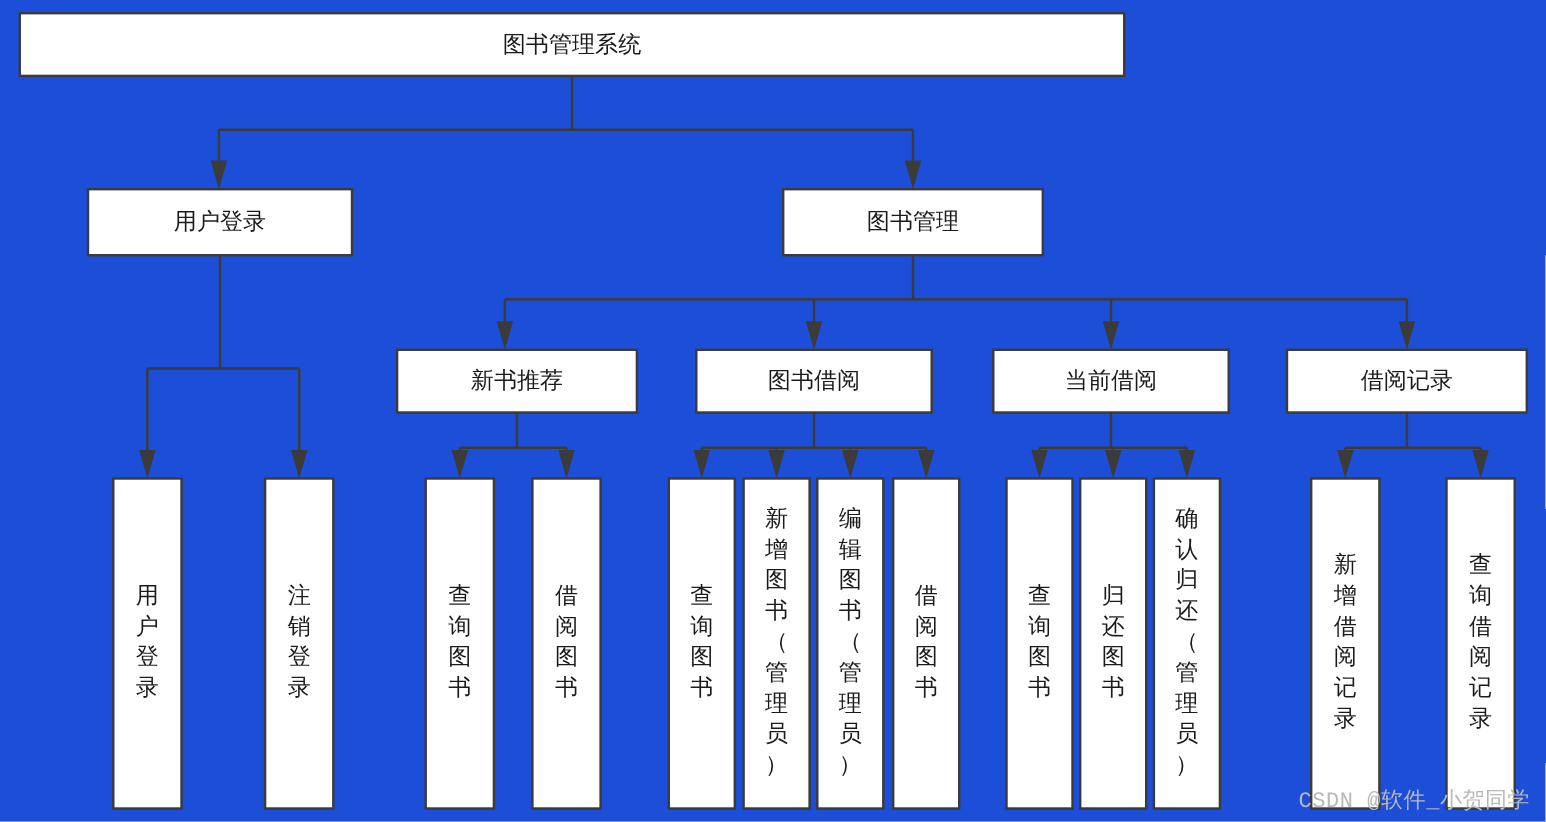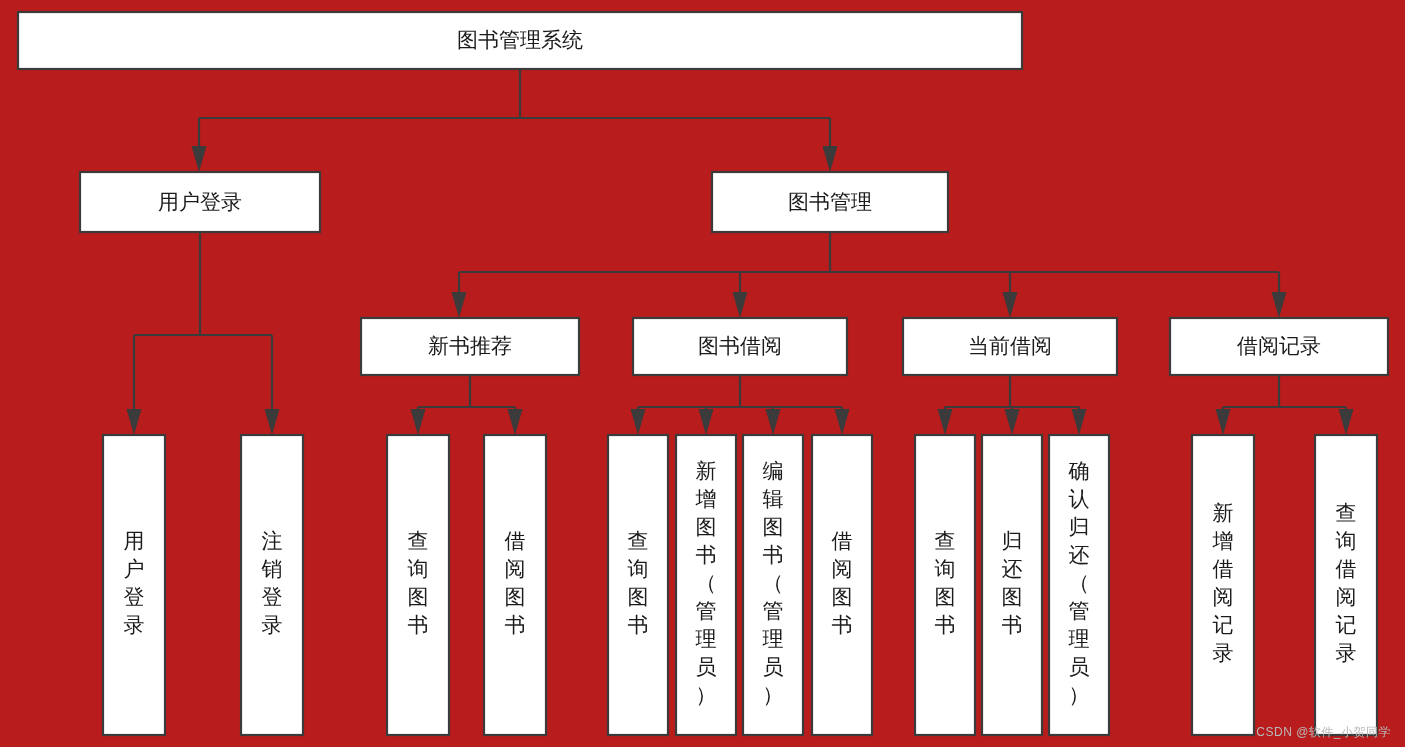--- a/index.html
+++ b/index.html
@@ -8,21 +8,21 @@
     padding: 0;
     background: #ffffff;
   }
   body {
     font-family: "Liberation Sans", "DejaVu Sans", sans-serif;
   }
   #diagram-root {
     position: relative;
     width: 1405px;
     height: 747px;
-    background: #b91c1c;
+    background: #1d4ed8;
     overflow: hidden;
   }
   svg#tree-svg {
     position: absolute;
     left: 0;
     top: 0;
     width: 1405px;
     height: 747px;
     display: block;
   }
@@ -51,22 +51,22 @@
   .node-label-vertical {
     fill: #1b1b1b;
     font-family: "Liberation Sans", "DejaVu Sans", sans-serif;
     font-size: 21px;
     text-anchor: middle;
   }
   .watermark {
     position: absolute;
     right: 14px;
     bottom: 6px;
-    font-family: Liberation Sans, sans-serif;
-    font-size: 12px;
+    font-family: Liberation Mono, monospace;
+    font-size: 20px;
     color: #b9b9b9;
     letter-spacing: 0.5px;
     white-space: nowrap;
     user-select: none;
   }
 </style>
 </head>
 <body>
 
 <div id="diagram-root">

